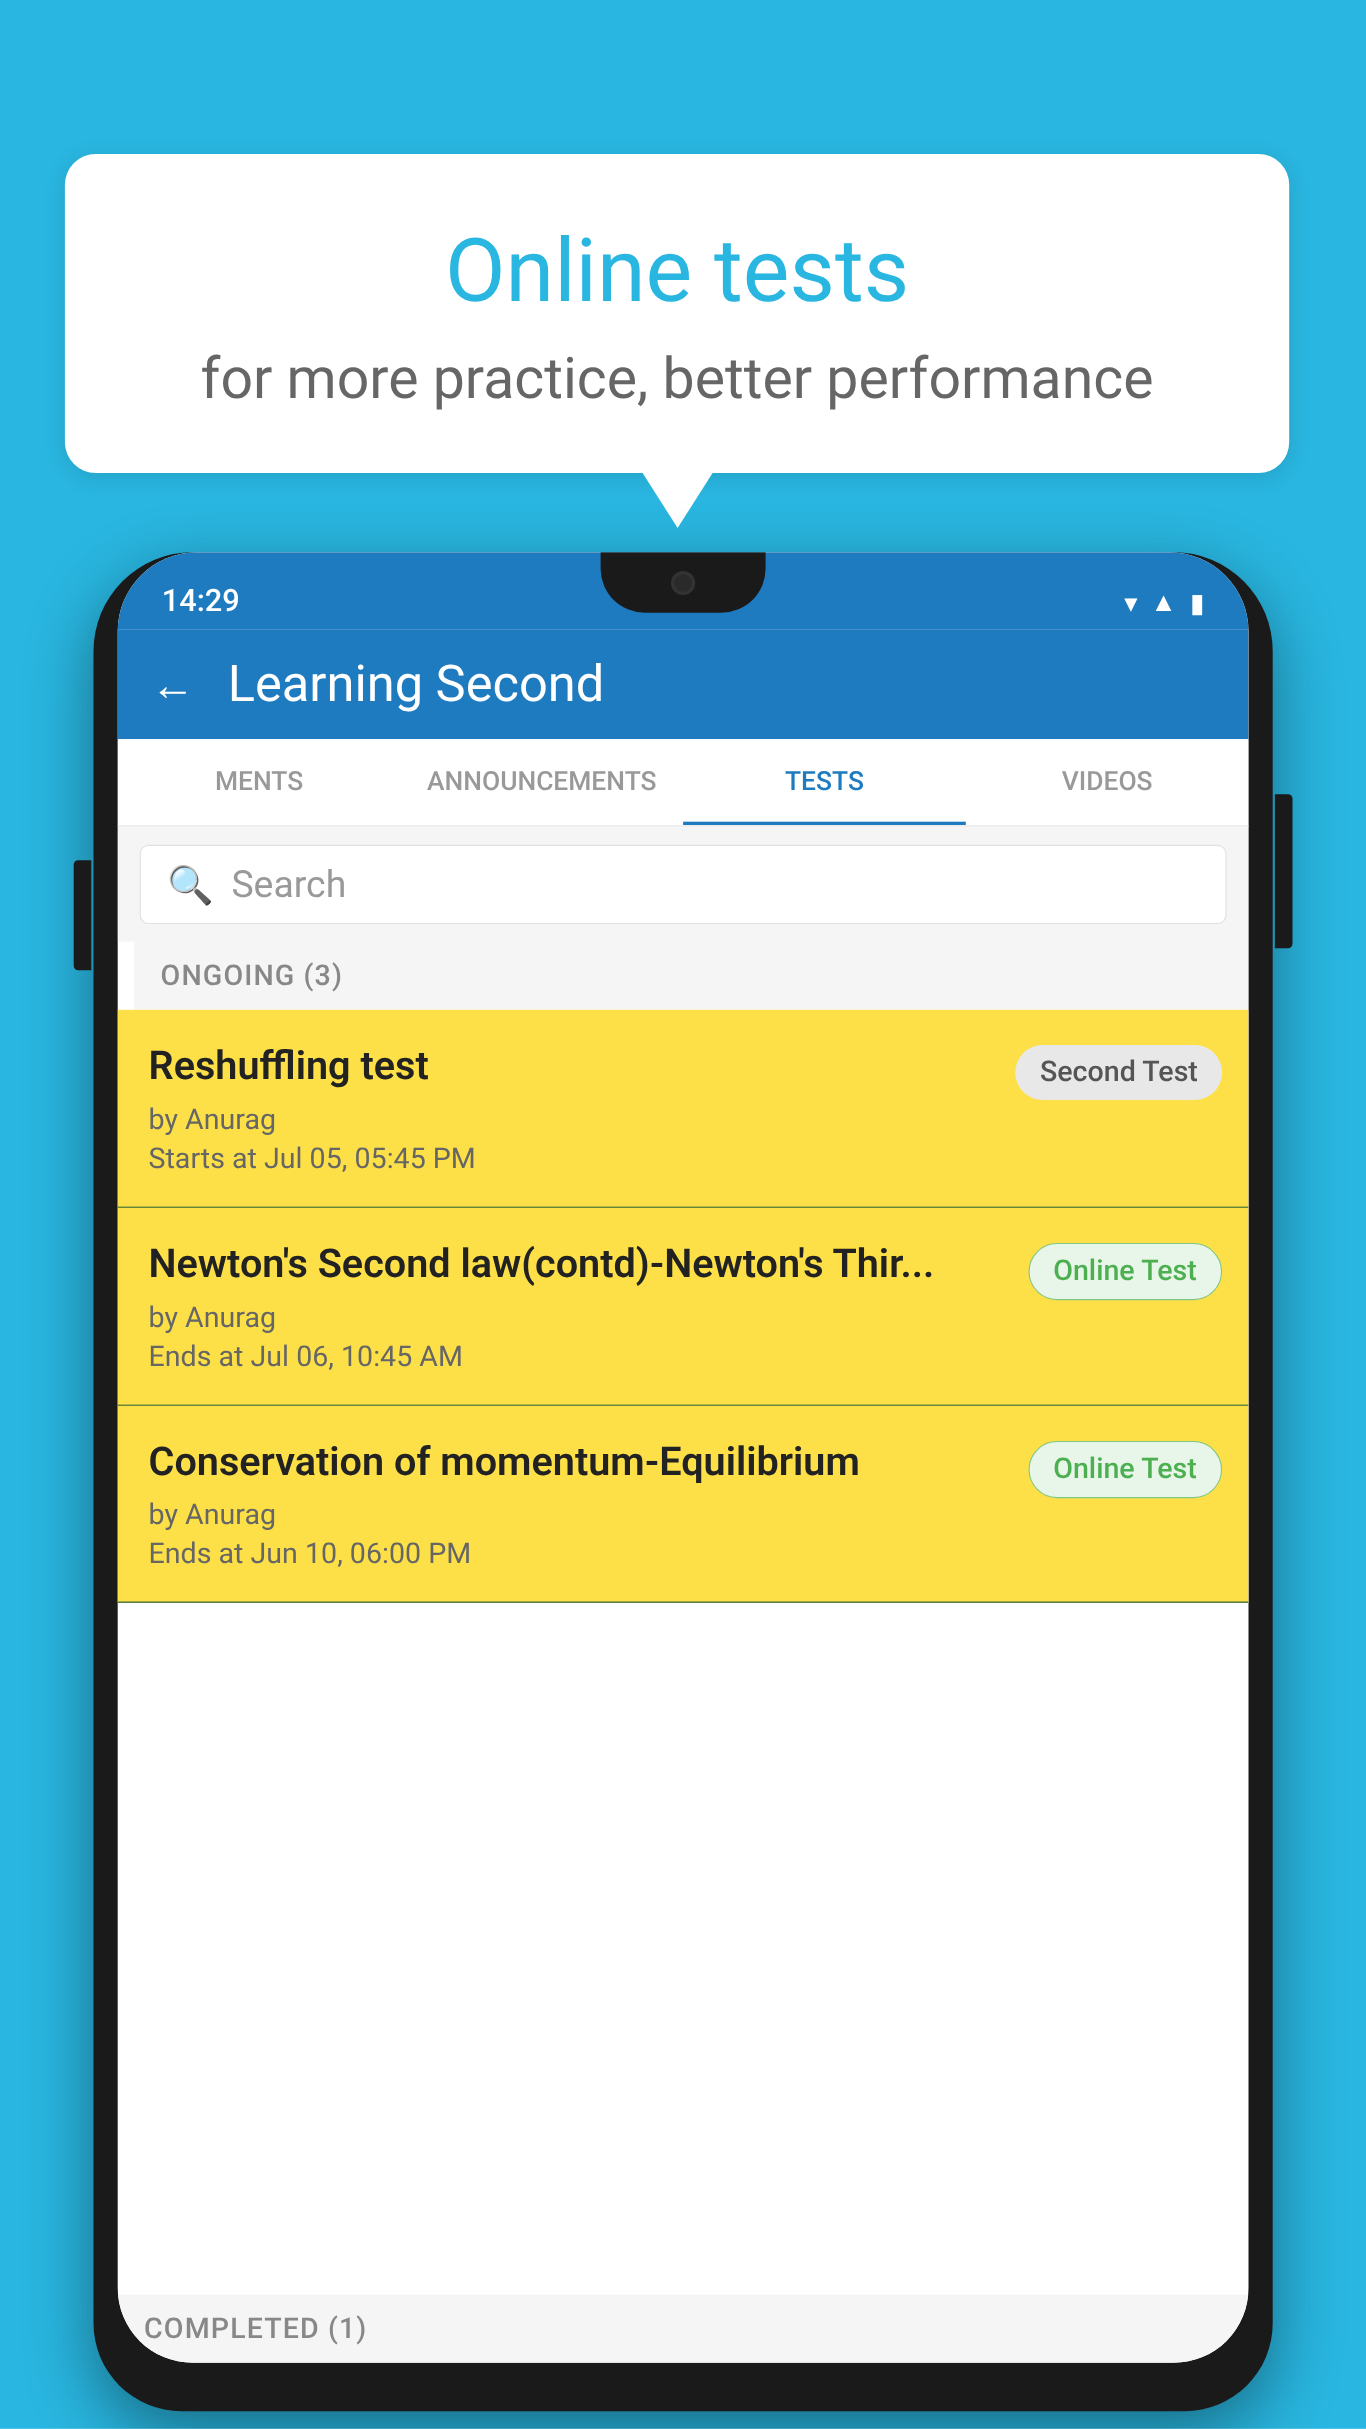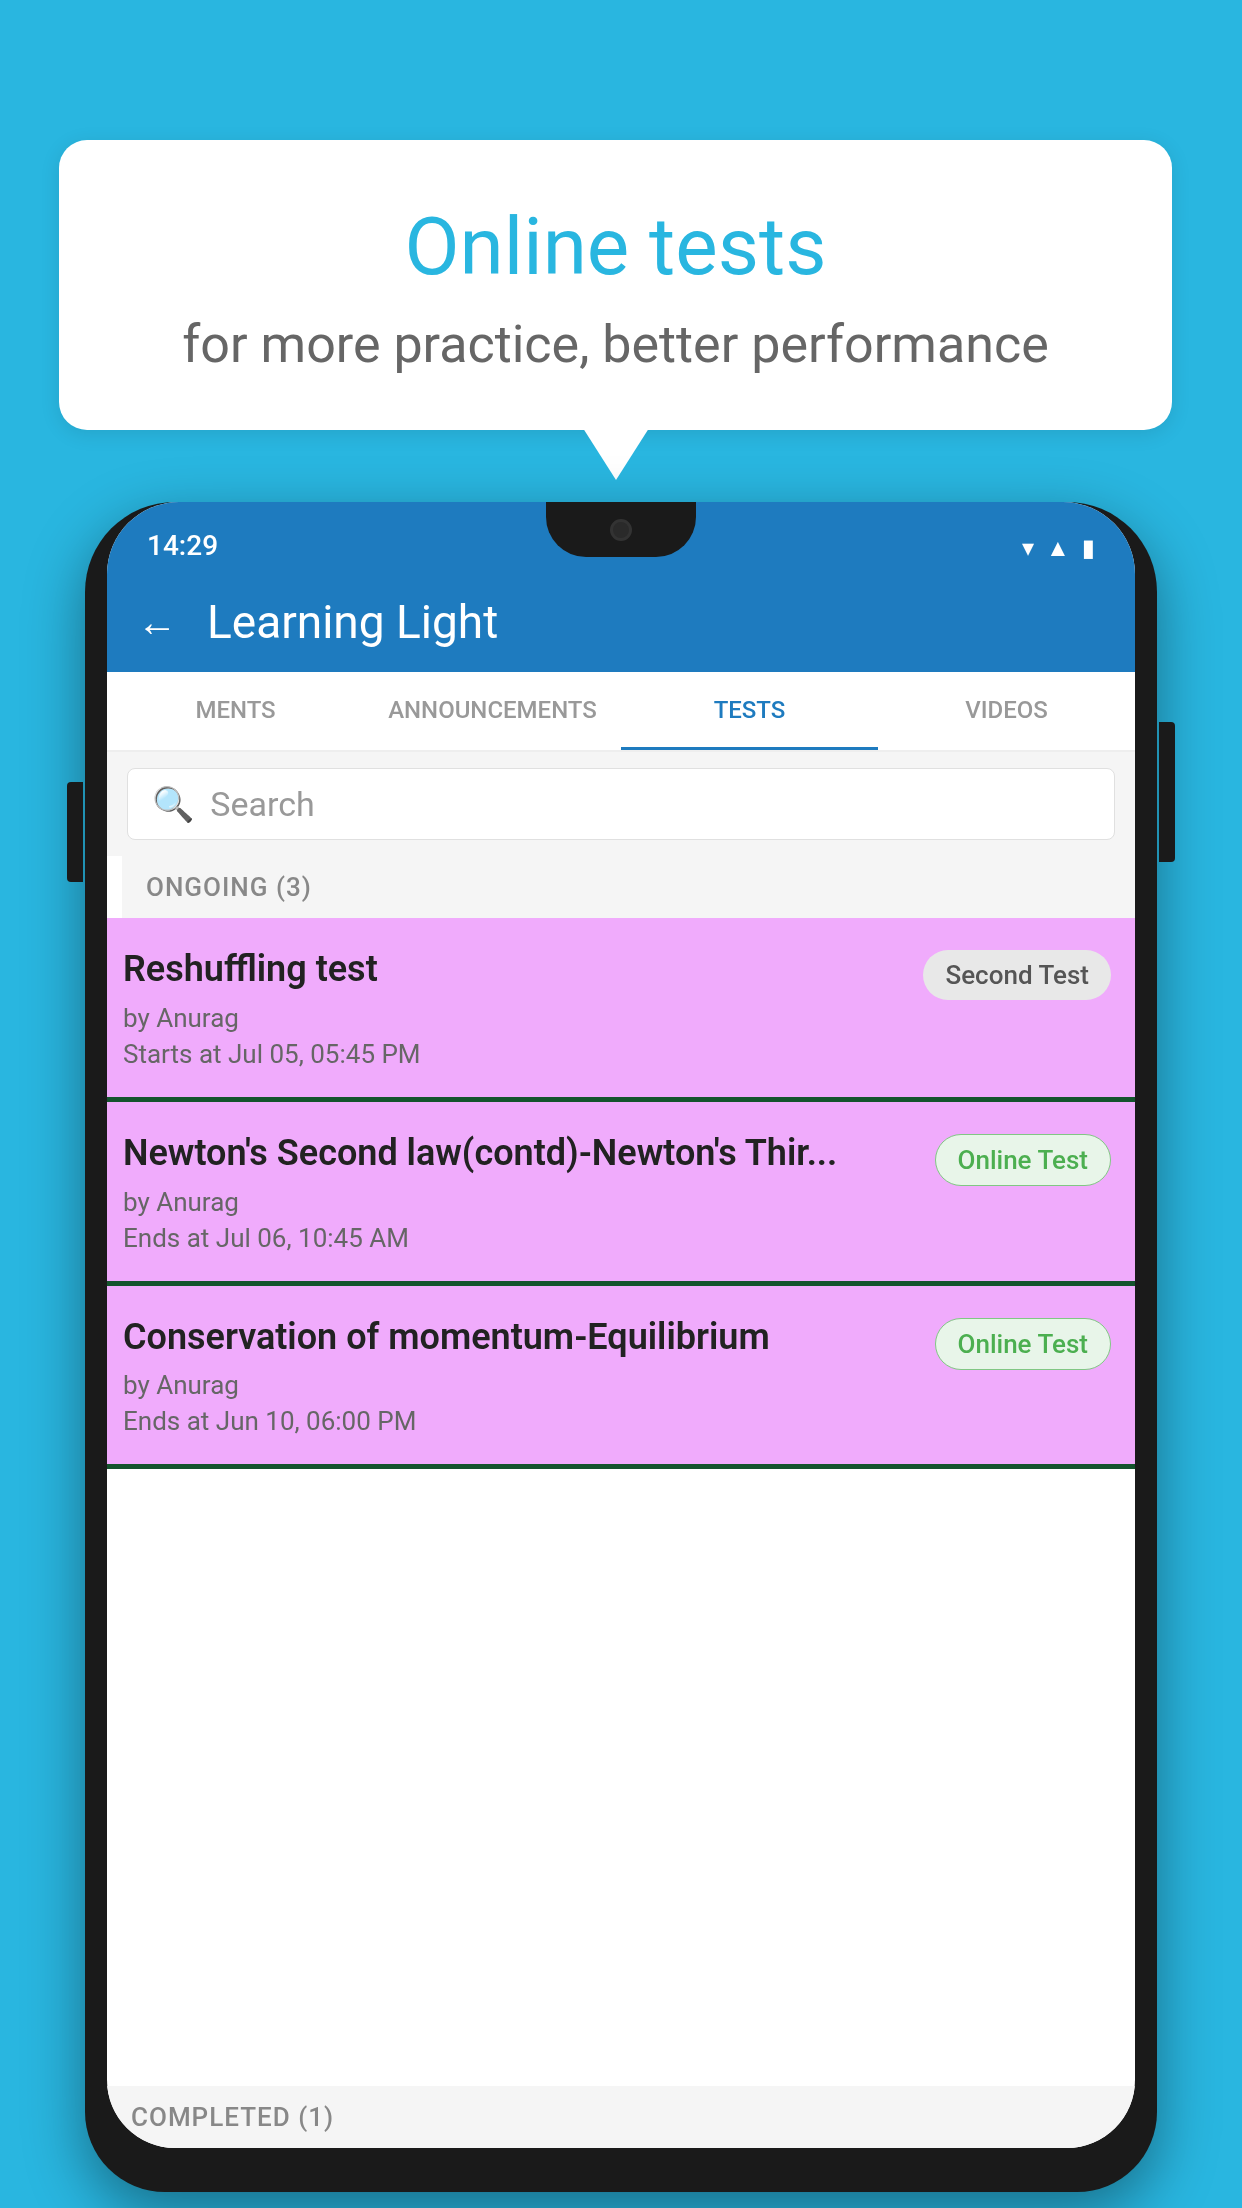--- a/index.html
+++ b/index.html
@@ -244,23 +244,23 @@
       letter-spacing: 1px;
       margin-left: 15px;
     }
 
     
     .test-list {
       background: white;
     }
 
     .test-item {
-      background: #f0abfc;
-      padding: 28px 24px 28px 16px;
-      border-bottom: 5px solid #14532d;
+      background: #fde047;
+      padding: 28px 24px 28px 28px;
+      border-bottom: 1px solid #14532d;
       display: flex;
       align-items: flex-start;
       justify-content: space-between;
       gap: 16px;
     }
 
     .test-info {
       flex: 1;
     }
 
@@ -338,21 +338,21 @@
         <span class="status-time">14:29</span>
         <div class="status-icons">
           <span>▾</span>
           <span>▲</span>
           <span>▮</span>
         </div>
       </div>
 
       <div class="app-bar">
         <span class="back-arrow">←</span>
-        <span class="app-title">Learning Light</span>
+        <span class="app-title">Learning Second</span>
       </div>
 
       <div class="tabs">
         <div class="tab">
           <span>MENTS</span>
         </div>
         <div class="tab">
           <span>ANNOUNCEMENTS</span>
         </div>
         <div class="tab active">

